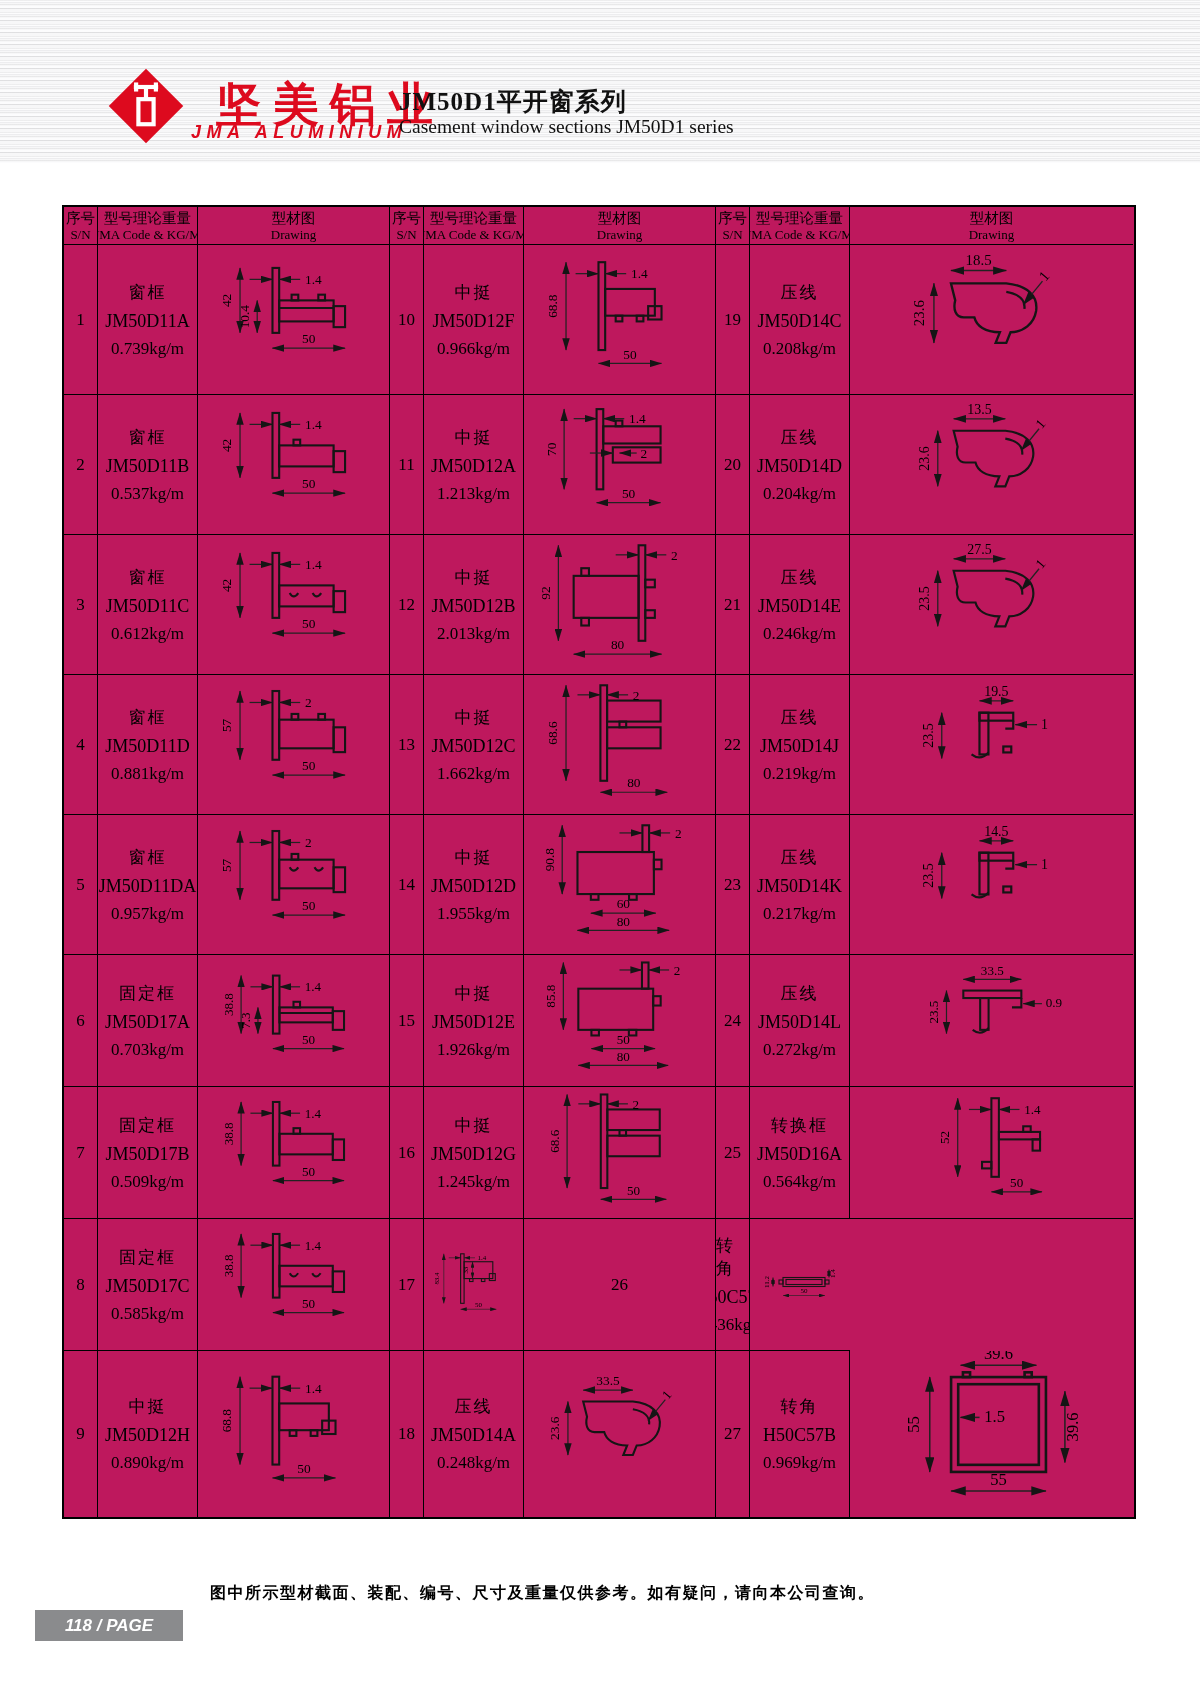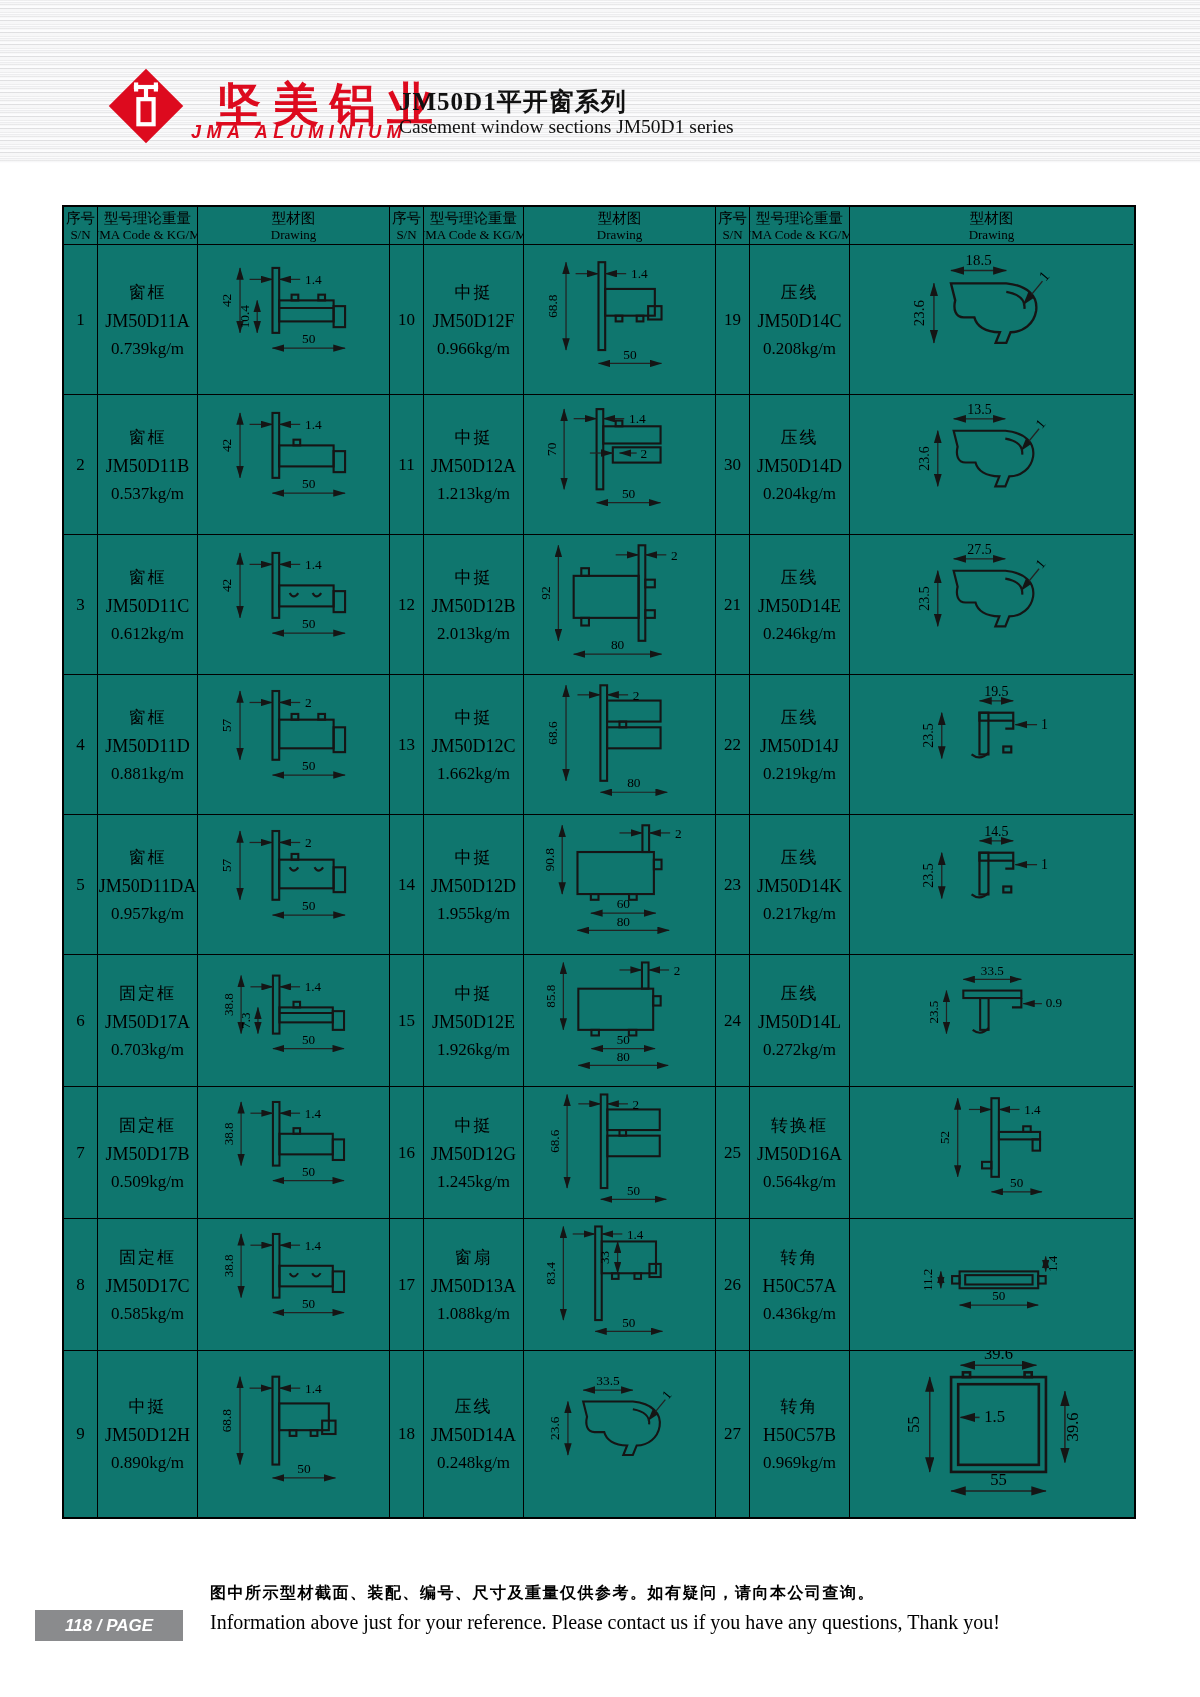--- a/index.html
+++ b/index.html
@@ -27,21 +27,21 @@
   .title-cn {
     position:absolute; left:399px; top:85px; font-size:25px; font-weight:bold; color:#111;
     font-family:"Liberation Serif","DejaVu Serif",serif; letter-spacing:1px; white-space:nowrap;
   }
   .title-en {
     position:absolute; left:399px; top:116px; font-size:19.5px; color:#111; white-space:nowrap;
   }
   
   .ptable {
     position:absolute; left:62px; top:205px; width:1074px;
-    border:2.6px solid #000; background:#0f766e;
+    border:2.6px solid #000; background:#be185d;
   }
   .prow { display:grid; grid-template-columns:34px 100px 192px 34px 100px 192px 34px 100px 282.8px; }
   .phead { height:38px; }
   .pbody .prow:nth-child(1){height:150px}
   .pbody .prow:nth-child(2),.pbody .prow:nth-child(3),
   .pbody .prow:nth-child(4),.pbody .prow:nth-child(5){height:140px}
   .pbody .prow:nth-child(6),.pbody .prow:nth-child(7),.pbody .prow:nth-child(8){height:132px}
   .pbody .prow:nth-child(9){height:166px}
   .pcell { border-right:1.6px solid #000; border-bottom:1.6px solid #000;
            display:flex; flex-direction:column; align-items:center; justify-content:center;
@@ -284,21 +284,21 @@
                 <line x1="69" y1="58" x2="93" y2="58" marker-end="url(#arw11)"></line>
                 <line x1="118" y1="58" x2="100" y2="58" marker-end="url(#arw11)"></line>
                 <line x1="76" y1="110" x2="143" y2="110" marker-end="url(#arw11)" marker-start="url(#arw11)"></line>
               </g>
               <text x="33" y="54" font-size="14" fill="#000" stroke="none" text-anchor="middle" transform="rotate(-90 33 54)">70</text>
               <text x="110" y="27" font-size="14" fill="#000" stroke="none" text-anchor="start">1.4</text>
               <text x="122" y="63" font-size="14" fill="#000" stroke="none" text-anchor="start">2</text>
               <text x="109.5" y="105" font-size="14" fill="#000" stroke="none" text-anchor="middle">50</text>
             </svg>
           </div>
-          <div class="pcell sn">30</div>
+          <div class="pcell sn">20</div>
           <div class="pcell">
             <div class="ctype">压线</div>
             <div class="ccode">JM50D14D</div>
             <div class="cwt">0.204kg/m</div>
           </div>
           <div class="pcell">
             <svg viewBox="0 0 200 140" class="draw" preserveAspectRatio="xMidYMid meet">
               <defs>
                 <marker id="arw20" viewBox="0 0 10 6" refX="9.5" refY="3" markerWidth="10" markerHeight="6" orient="auto-start-reverse">
                   <path d="M0,0 L10,3 L0,6 Z" fill="#151515" stroke="none"></path>
@@ -818,25 +818,20 @@
                 <line x1="107" y1="28" x2="85" y2="28" marker-end="url(#arw8)"></line>
                 <line x1="78" y1="100" x2="154" y2="100" marker-end="url(#arw8)" marker-start="url(#arw8)"></line>
               </g>
               <text x="35" y="50" font-size="14" fill="#000" stroke="none" text-anchor="middle" transform="rotate(-90 35 50)">38.8</text>
               <text x="112" y="33" font-size="14" fill="#000" stroke="none" text-anchor="start">1.4</text>
               <text x="116" y="95" font-size="14" fill="#000" stroke="none" text-anchor="middle">50</text>
             </svg>
           </div>
           <div class="pcell sn">17</div>
           <div class="pcell">
-            <div class="ctype">窗扇</div>
-            <div class="ccode">JM50D13A</div>
-            <div class="cwt">1.088kg/m</div>
-          </div>
-          <div class="pcell">
             <svg viewBox="0 0 200 140" class="draw" preserveAspectRatio="xMidYMid meet">
               <defs>
                 <marker id="arw17" viewBox="0 0 10 6" refX="9.5" refY="3" markerWidth="10" markerHeight="6" orient="auto-start-reverse">
                   <path d="M0,0 L10,3 L0,6 Z" fill="#151515" stroke="none"></path>
                 </marker>
               </defs>
               <g stroke="#151515" stroke-width="2.2" fill="none">
                 <rect x="74" y="8" width="7" height="100"></rect>
                 <rect x="81" y="24" width="58" height="34"></rect>
                 <rect x="132" y="48" width="12" height="14"></rect>
@@ -977,14 +972,13 @@
               <text x="173" y="64" font-size="14" fill="#000" stroke="none" text-anchor="middle" transform="rotate(-90 173 64)">39.6</text>
               <text x="106" y="113" font-size="14" fill="#000" stroke="none" text-anchor="middle">55</text>
             </svg>
           </div>
         </div>
       </div>
   </div>
 
   <div class="page-box" style="background: rgb(138, 139, 141);">118 / PAGE</div>
   <div class="note-cn">图中所示型材截面、装配、编号、尺寸及重量仅供参考。如有疑问，请向本公司查询。</div>
-  <div class="note-en">Information above just for your reference. Please contact us if you have any questions, Thank you!</div>
 </div>
 
 </body></html>

